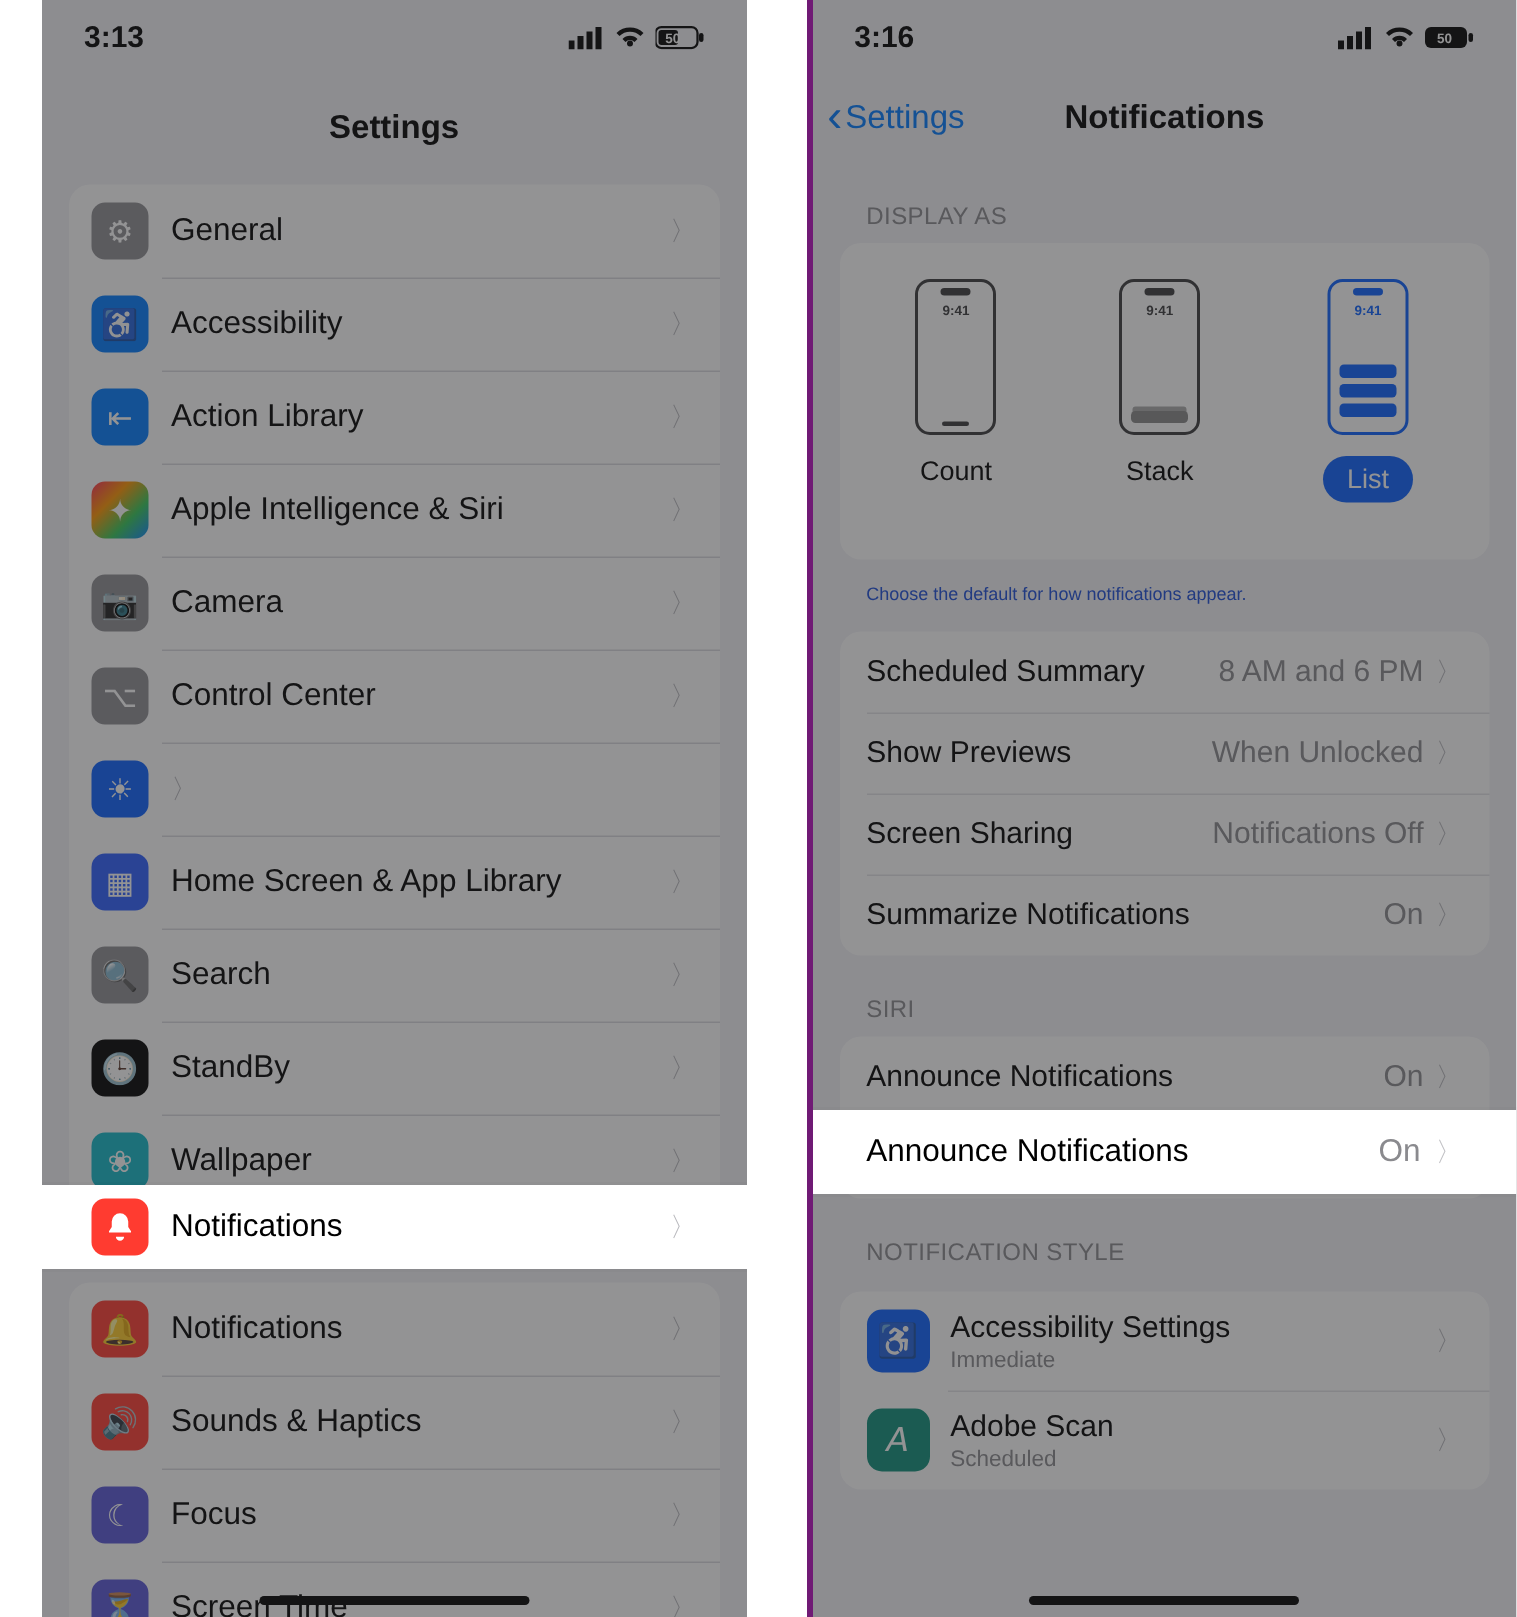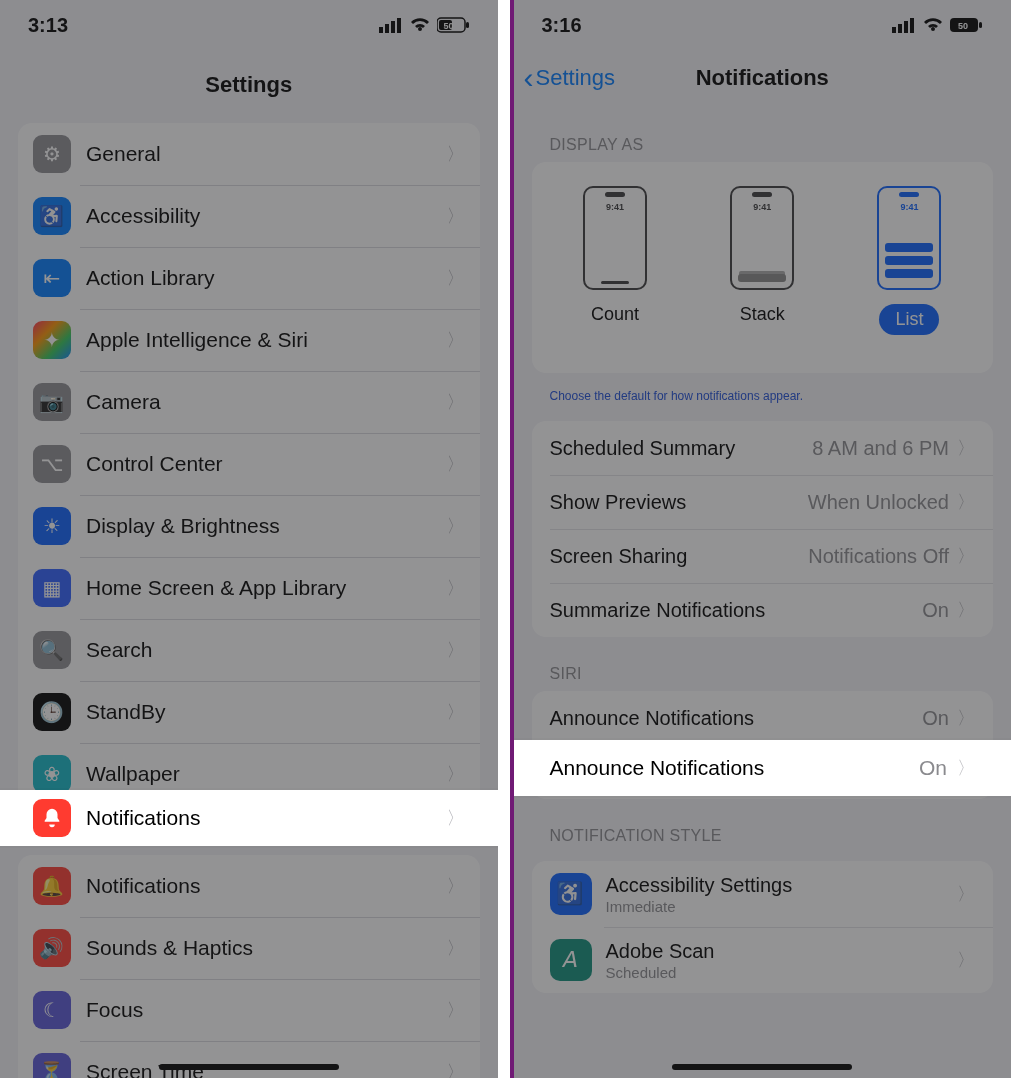--- a/index.html
+++ b/index.html
@@ -10,20 +10,21 @@
     height: 1078px;
     overflow: hidden;
     display: flex;
   }
   .phone {
     position: relative;
     flex: 1;
     height: 1078px;
     background: #f2f2f7;
     overflow: hidden;
+    margin-left: 28px;
   }
   .phone.left { border-right: 12px solid #fff; }
   .phone.right { border-left: 4px solid #701a75; }
 
   
   .status-bar {
     height: 50px;
     display: flex;
     justify-content: space-between;
     padding: 0 28px;
@@ -128,21 +129,21 @@
     justify-content: space-around;
     margin-bottom: 18px;
   }
   .display-option {
     display: flex;
     flex-direction: column;
     align-items: center;
     gap: 14px;
   }
   .mini-phone {
-    width: 64px;
+    width: 54px;
     height: 104px;
     border: 2.5px solid #3a3a3c;
     border-radius: 10px;
     position: relative;
     display: flex;
     flex-direction: column;
     align-items: center;
   }
   .mini-phone.selected { border-color: #0a60ff; }
   .mini-phone .notch {
@@ -329,21 +330,20 @@
         <span class="row-label">Camera</span>
         <span class="chev-right">〉</span>
       </div>
       <div class="row">
         <div class="icon" style="background: rgb(142, 142, 147);">⌥</div>
         <span class="row-label">Control Center</span>
         <span class="chev-right">〉</span>
       </div>
       <div class="row">
         <div class="icon" style="background: rgb(10, 96, 255);">☀</div>
-        <span class="row-label">Display &amp; Brightness</span>
         <span class="chev-right">〉</span>
       </div>
       <div class="row">
         <div class="icon" style="background: rgb(44, 95, 255);">▦</div>
         <span class="row-label">Home Screen &amp; App Library</span>
         <span class="chev-right">〉</span>
       </div>
       <div class="row">
         <div class="icon" style="background: rgb(142, 142, 147);">🔍</div>
         <span class="row-label">Search</span>

